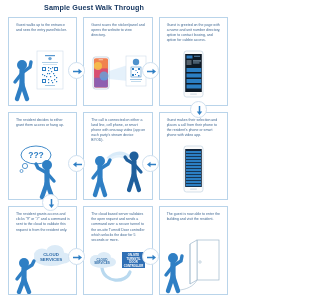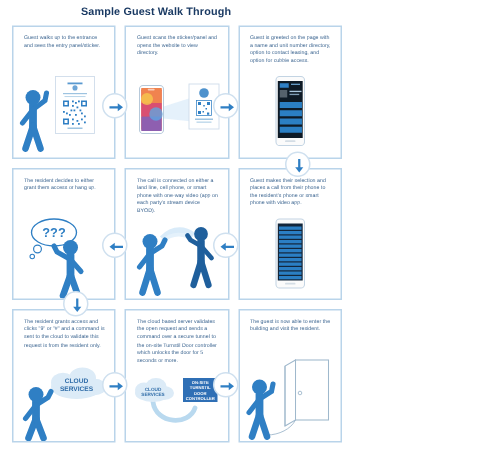--- a/index.html
+++ b/index.html
@@ -10,21 +10,21 @@
     overflow: hidden;
   }
   #page {
     position: relative;
     width: 236px; height: 300px;
     background: #ffffff;
   }
 
   .page-title {
     position: absolute;
-    left: 22px; top: 3px;
+    left: 12px; top: 3px;
     font-size: 7.2px;
     font-weight: bold;
     color: #1a3a63;
     letter-spacing: 0.1px;
     padding-left: 32px;
   }
 
   
   .grid {
     position: absolute;

